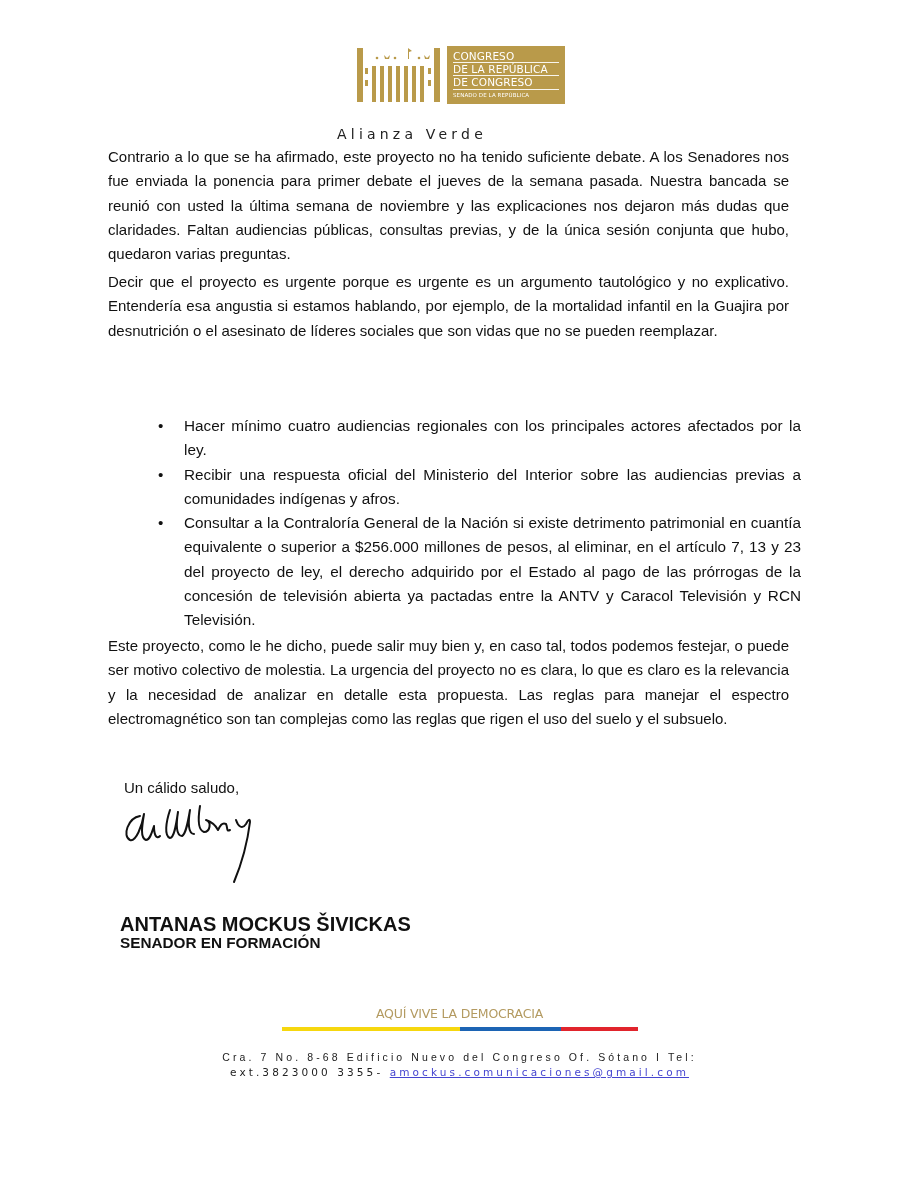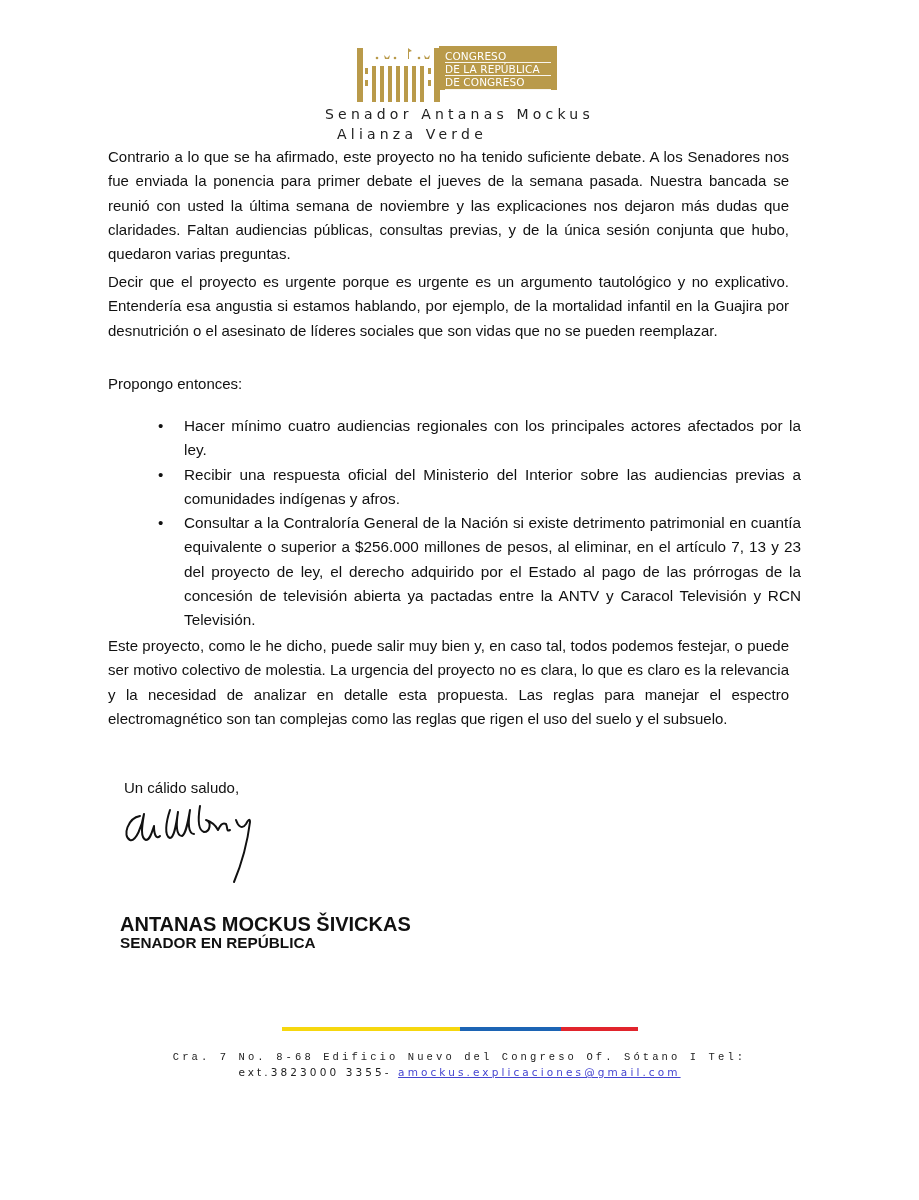--- a/index.html
+++ b/index.html
@@ -2,21 +2,21 @@
 <html><head>
   <meta charset="utf-8">
   <style>
     html, body { margin: 0; padding: 0; background: #ffffff; }
     body { width: 919px; height: 1200px; position: relative; overflow: hidden; font-family: "Liberation Sans", sans-serif; color: #111; }
     .page { position: absolute; left: 0; top: 0; width: 919px; height: 1200px; background: #fff; }
 
     
     .logo { position: absolute; left: 357px; top: 44px; width: 208px; height: 60px; }
     .logo-building { position: absolute; left: 0; top: 0; width: 90px; height: 60px; }
-    .logo-box { position: absolute; left: 82px; top: 2px; width: 118px; height: 44px; background: #b99a4a; }
+    .logo-box { position: absolute; left: 90px; top: 2px; width: 118px; height: 58px; background: #b99a4a; }
     .logo-line { position: absolute; left: 6px; font-family: "DejaVu Sans", sans-serif; font-size: 10.5px; color: #fff; letter-spacing: 0.1px; line-height: 12px; white-space: nowrap; }
     .logo-line.l1 { top: 4px; }
     .logo-line.l2 { top: 17px; }
     .logo-line.l3 { top: 30px; }
     .logo-line.l4 { top: 46px; font-size: 5.5px; line-height: 7px; }
     .logo-rule { position: absolute; left: 6px; width: 106px; height: 1px; background: #fff; opacity: 0.9; }
     .logo-rule.r1 { top: 16px; }
     .logo-rule.r2 { top: 29px; }
     .logo-rule.r3 { top: 43px; }
 
@@ -37,21 +37,21 @@
     .signature { position: absolute; left: 118px; top: 796px; width: 160px; height: 100px; }
     .signer-name { position: absolute; left: 120px; top: 914px; font-family: "Liberation Sans", sans-serif; font-weight: bold; font-size: 20px; line-height: 20px; color: #111; }
     .signer-title { position: absolute; left: 120px; top: 933px; font-family: "Liberation Sans", sans-serif; font-weight: bold; font-size: 15.3px; line-height: 20px; color: #111; }
 
     
     .slogan { position: absolute; left: 0; width: 919px; top: 1006px; text-align: center; font-family: "DejaVu Sans", sans-serif; font-size: 12.5px; color: #b39a60; letter-spacing: -0.2px; }
     .flag-bar { position: absolute; left: 282px; top: 1027px; width: 356px; height: 4px; display: flex; }
     .flag-bar .y { flex: 0 0 50%; background: #f6d70e; }
     .flag-bar .b { flex: 0 0 28.5%; background: #1c64b4; }
     .flag-bar .r { flex: 1; background: #e1242c; }
-    .address1 { position: absolute; left: 0; width: 919px; top: 1051px; text-align: center; font-family: Liberation Mono, monospace; font-size: 10.5px; letter-spacing: 3.1px; color: #222; }
+    .address1 { position: absolute; left: 0; width: 919px; top: 1051px; text-align: center; font-family: Liberation Sans, sans-serif; font-size: 10.5px; letter-spacing: 3.1px; color: #222; }
     .address2 { position: absolute; left: 0; width: 919px; top: 1066px; text-align: center; font-family: "DejaVu Sans", sans-serif; font-size: 10.5px; letter-spacing: 3.1px; color: #222; }
     .address2 a { color: #4545d0; text-decoration: underline; }
   </style>
 </head>
 <body>
 
 <div class="page">
 
   <div class="logo">
     <svg class="logo-building" viewBox="0 0 90 60" width="90" height="60">
@@ -85,26 +85,24 @@
       <span class="logo-line l1">CONGRESO</span>
       <div class="logo-rule r1"></div>
       <span class="logo-line l2">DE LA REPÚBLICA</span>
       <div class="logo-rule r2"></div>
       <span class="logo-line l3">DE CONGRESO</span>
       <div class="logo-rule r3"></div>
       <span class="logo-line l4">SENADO DE LA REPÚBLICA</span>
     </div>
   </div>
 
-  <div class="senator-name">Senador Antanas Mockus</div>
   <div class="party-name">Alianza Verde</div>
 
   <p class="body-text p1" style="margin:0">Contrario a lo que se ha afirmado, este proyecto no ha tenido suficiente debate. A los Senadores nos fue enviada la ponencia para primer debate el jueves de la semana pasada. Nuestra bancada se reunió con usted la última semana de noviembre y las explicaciones nos dejaron más dudas que claridades. Faltan audiencias públicas, consultas previas, y de la única sesión conjunta que hubo, quedaron varias preguntas.</p>
   <p class="body-text p2" style="margin:0">Decir que el proyecto es urgente porque es urgente es un argumento tautológico y no explicativo. Entendería esa angustia si estamos hablando, por ejemplo, de la mortalidad infantil en la Guajira por desnutrición o el asesinato de líderes sociales que son vidas que no se pueden reemplazar.</p>
-  <p class="body-text p3" style="margin:0">Propongo entonces:</p>
 
   <ul class="bullets">
     <li>
       <span class="dot">•</span>
       <span>Hacer mínimo cuatro audiencias regionales con los principales actores afectados por la ley.</span>
     </li>
     <li>
       <span class="dot">•</span>
       <span>Recibir una respuesta oficial del Ministerio del Interior sobre las audiencias previas a comunidades indígenas y afros.</span>
     </li>
@@ -120,25 +118,26 @@
   <svg class="signature" viewBox="0 0 160 100" width="160" height="100">
     <g fill="none" stroke="#111" stroke-width="2" stroke-linecap="round" stroke-linejoin="round">
       <path d="M22 20 C10 22 4 40 12 44 C18 46 24 30 26 18 C24 30 22 42 28 44 C32 44 34 36 36 30 C36 38 38 44 42 40"></path>
       <path d="M52 14 C48 26 46 40 52 42 C56 42 58 30 60 16 C58 28 58 40 64 40 C68 38 70 26 72 14 C70 26 70 38 76 38"></path>
       <path d="M82 10 C80 22 80 34 86 36 C92 36 94 26 88 24 C94 26 98 30 100 34 C102 30 104 26 108 28 C110 32 108 36 112 34"></path>
       <path d="M118 24 C120 30 124 34 128 28 C130 24 132 22 132 26 C130 42 126 62 116 86"></path>
     </g>
   </svg>
 
   <div class="signer-name">ANTANAS MOCKUS ŠIVICKAS</div>
-  <div class="signer-title">SENADOR EN REPÚBLICA</div>
+  <div class="signer-title">SENADOR EN FORMACIÓN</div>
 
+  <div class="slogan">AQUÍ VIVE LA DEMOCRACIA</div>
   <div class="flag-bar">
     <div class="y"></div>
     <div class="b"></div>
     <div class="r"></div>
   </div>
   <div class="address1">Cra. 7 No. 8-68 Edificio Nuevo del Congreso Of. Sótano I Tel:</div>
   <div class="address2">
-    <span>ext.3823000 3355- </span><a href="mailto:amockus.comunicaciones@gmail.com">amockus.explicaciones@gmail.com</a>
+    <span>ext.3823000 3355- </span><a href="mailto:amockus.comunicaciones@gmail.com">amockus.comunicaciones@gmail.com</a>
   </div>
 
 </div>
 
 </body></html>

